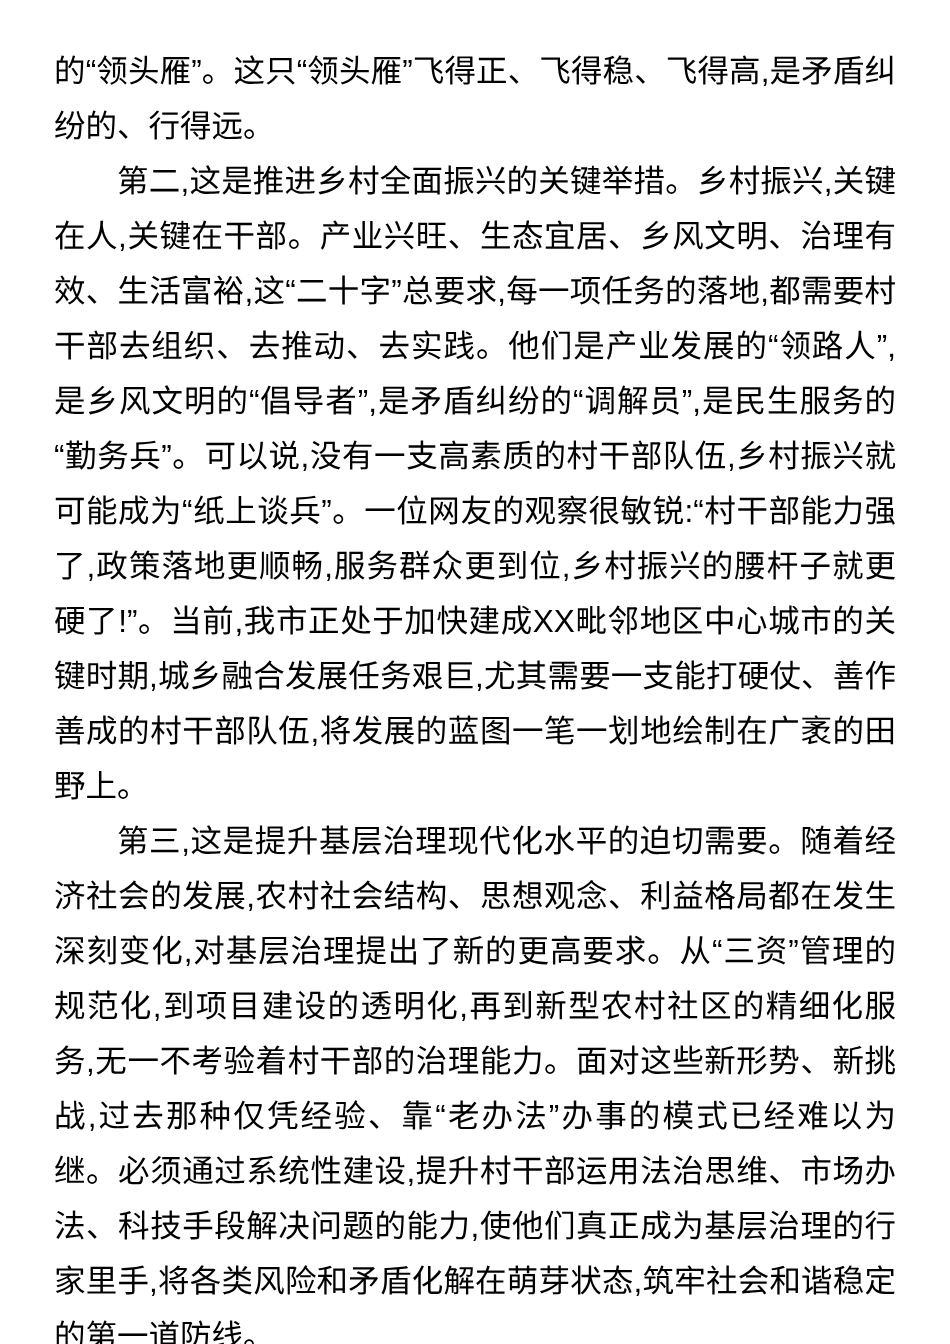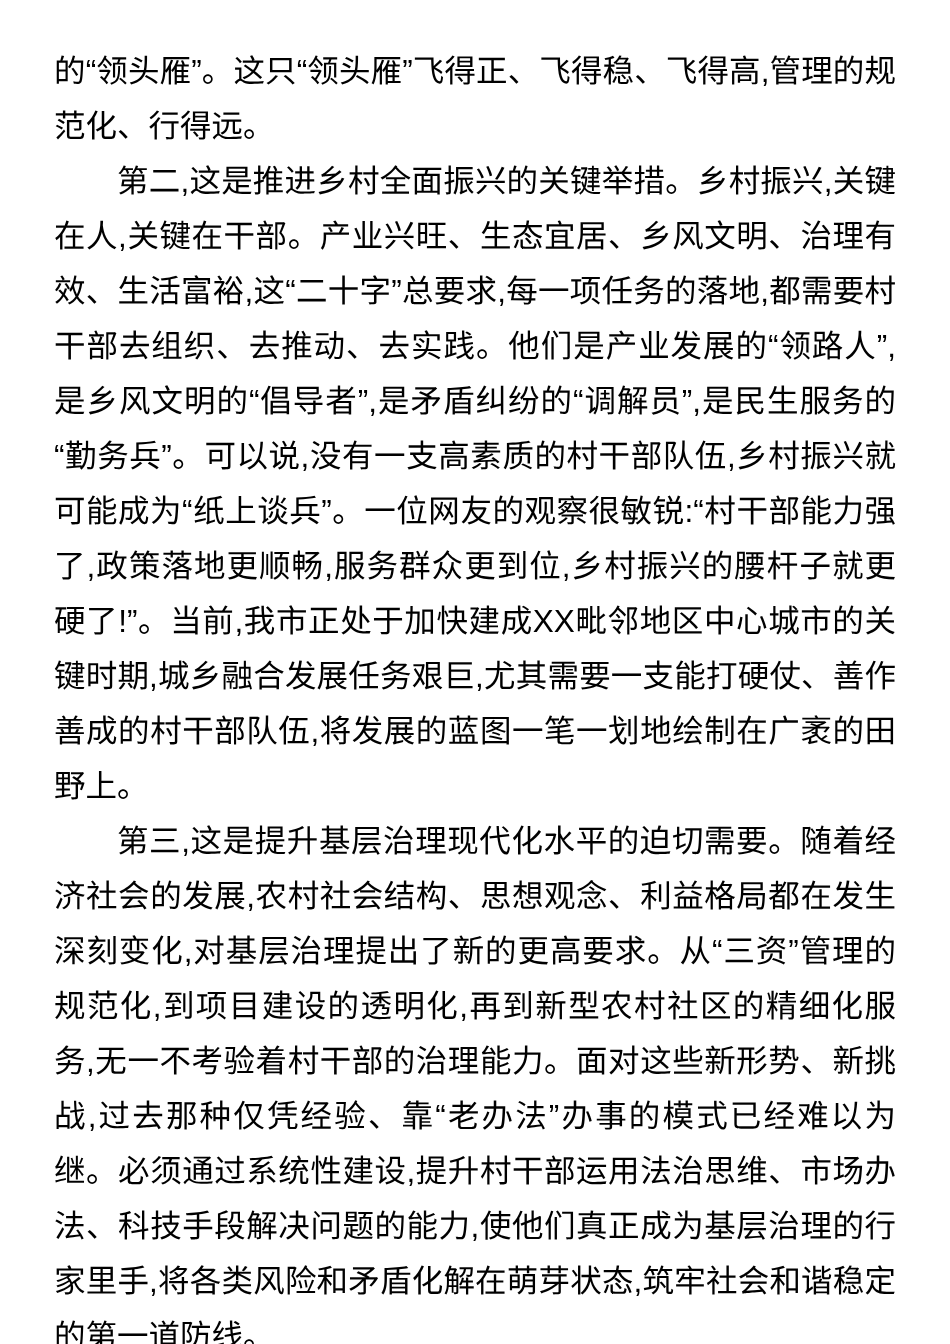--- a/index.html
+++ b/index.html
@@ -46,20 +46,20 @@
   .para.indent {
     text-indent: 2em;
   }
 </style>
 </head>
 <body>
 
 <div class="page">
   <div class="page-body">
 
-    <p class="para cont">的“领头雁”。这只“领头雁”飞得正、飞得稳、飞得高,管理的规范化、行得远。</p>
+    <p class="para cont">的“领头雁”。这只“领头雁”飞得正、飞得稳、飞得高,是矛盾纠纷的、行得远。</p>
 
     <p class="para indent">第二,这是推进乡村全面振兴的关键举措。乡村振兴,关键在人,关键在干部。产业兴旺、生态宜居、乡风文明、治理有效、生活富裕,这“二十字”总要求,每一项任务的落地,都需要村干部去组织、去推动、去实践。他们是产业发展的“领路人”,是乡风文明的“倡导者”,是矛盾纠纷的“调解员”,是民生服务的“勤务兵”。可以说,没有一支高素质的村干部队伍,乡村振兴就可能成为“纸上谈兵”。一位网友的观察很敏锐:“村干部能力强了,政策落地更顺畅,服务群众更到位,乡村振兴的腰杆子就更硬了!”。当前,我市正处于加快建成XX毗邻地区中心城市的关键时期,城乡融合发展任务艰巨,尤其需要一支能打硬仗、善作善成的村干部队伍,将发展的蓝图一笔一划地绘制在广袤的田野上。</p>
 
     <p class="para indent">第三,这是提升基层治理现代化水平的迫切需要。随着经济社会的发展,农村社会结构、思想观念、利益格局都在发生深刻变化,对基层治理提出了新的更高要求。从“三资”管理的规范化,到项目建设的透明化,再到新型农村社区的精细化服务,无一不考验着村干部的治理能力。面对这些新形势、新挑战,过去那种仅凭经验、靠“老办法”办事的模式已经难以为继。必须通过系统性建设,提升村干部运用法治思维、市场办法、科技手段解决问题的能力,使他们真正成为基层治理的行家里手,将各类风险和矛盾化解在萌芽状态,筑牢社会和谐稳定的第一道防线。</p>
 
   </div>
 </div>
 
 </body></html>

